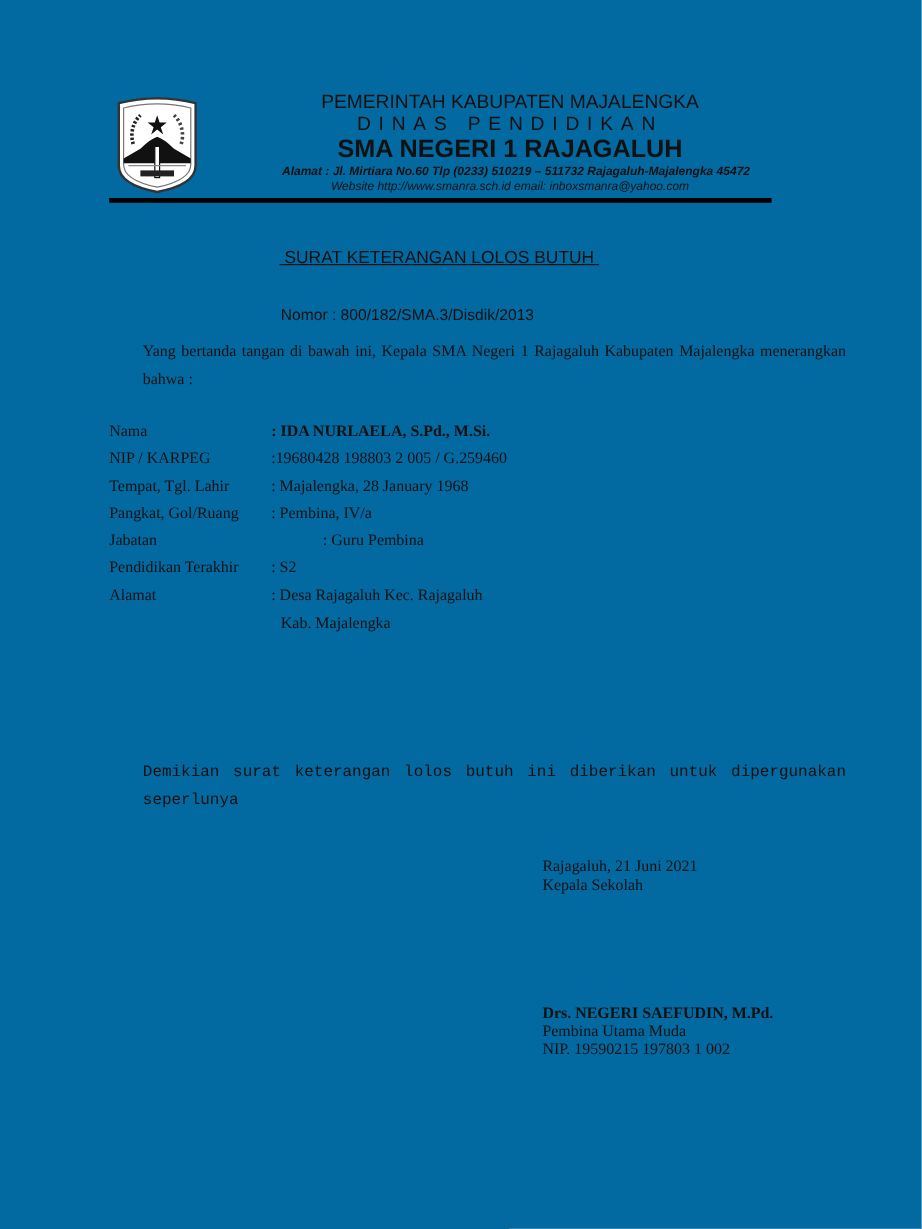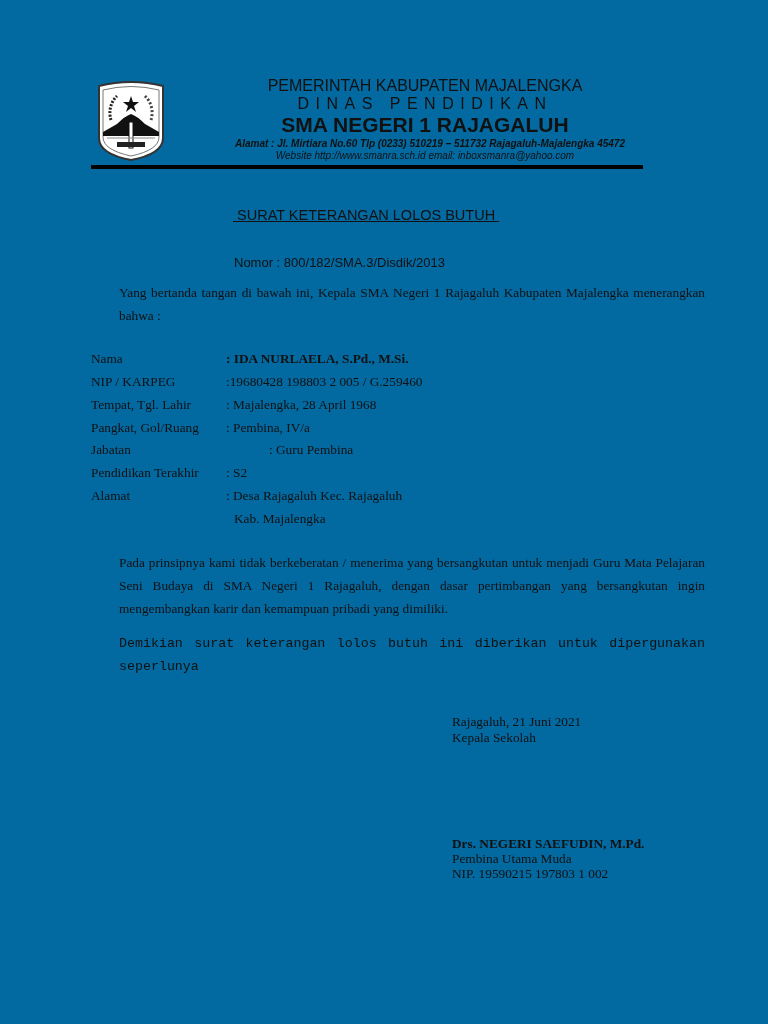--- a/index.html
+++ b/index.html
@@ -70,21 +70,21 @@
   <div class="field serif" style="top:349px">
     <span class="lbl">Nama</span>
     <span class="val bold">: IDA NURLAELA, S.Pd., M.Si.</span>
   </div>
   <div class="field serif" style="top:372px">
     <span class="lbl">NIP / KARPEG</span>
     <span class="val">:19680428 198803 2 005 / G.259460</span>
   </div>
   <div class="field serif" style="top:395px">
     <span class="lbl">Tempat, Tgl. Lahir</span>
-    <span class="val">: Majalengka, 28 April 1968</span>
+    <span class="val">: Majalengka, 28 January 1968</span>
   </div>
   <div class="field serif" style="top:418px">
     <span class="lbl">Pangkat, Gol/Ruang</span>
     <span class="val">: Pembina, IV/a</span>
   </div>
   <div class="field serif" style="top:440px">
     <span class="lbl">Jabatan</span>
     <span class="val" style="left:178px">: Guru Pembina</span>
   </div>
   <div class="field serif" style="top:463px">
@@ -93,21 +93,20 @@
   </div>
   <div class="field serif" style="top:486px">
     <span class="lbl">Alamat</span>
     <span class="val">: Desa Rajagaluh Kec. Rajagaluh</span>
   </div>
   <div class="field serif" style="top:509px">
     <span class="lbl"></span>
     <span class="val" style="left:143px">Kab. Majalengka</span>
   </div>
 
-  <div class="para p-main serif">Pada prinsipnya kami tidak berkeberatan / menerima yang bersangkutan untuk menjadi Guru Mata Pelajaran Seni Budaya di SMA Negeri 1 Rajagaluh, dengan dasar pertimbangan yang bersangkutan ingin mengembangkan karir dan kemampuan pribadi yang dimiliki.</div>
 
   <div class="para p-close serif">Demikian surat keterangan lolos butuh ini diberikan untuk dipergunakan seperlunya</div>
 
   <div class="sig serif" style="top:714px">Rajagaluh, 21 Juni 2021</div>
   <div class="sig serif" style="top:730px">Kepala Sekolah</div>
   <div class="sig serif bold" style="top:836px">Drs. NEGERI SAEFUDIN, M.Pd.</div>
   <div class="sig serif" style="top:851px">Pembina Utama Muda</div>
   <div class="sig serif" style="top:866px">NIP. 19590215 197803 1 002</div>
 
 </div>

